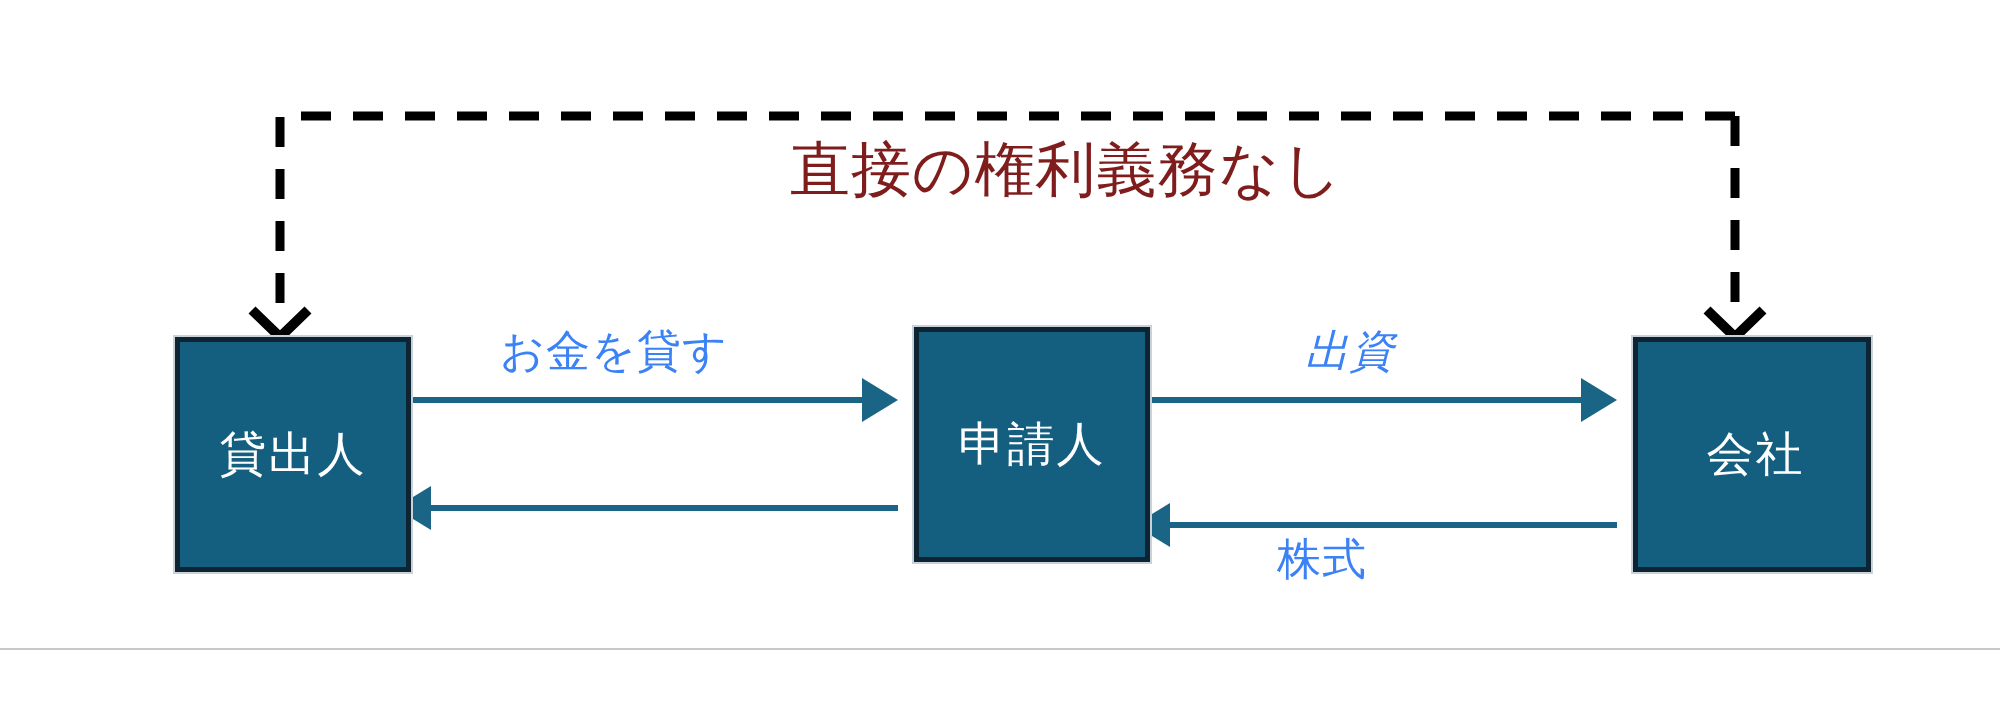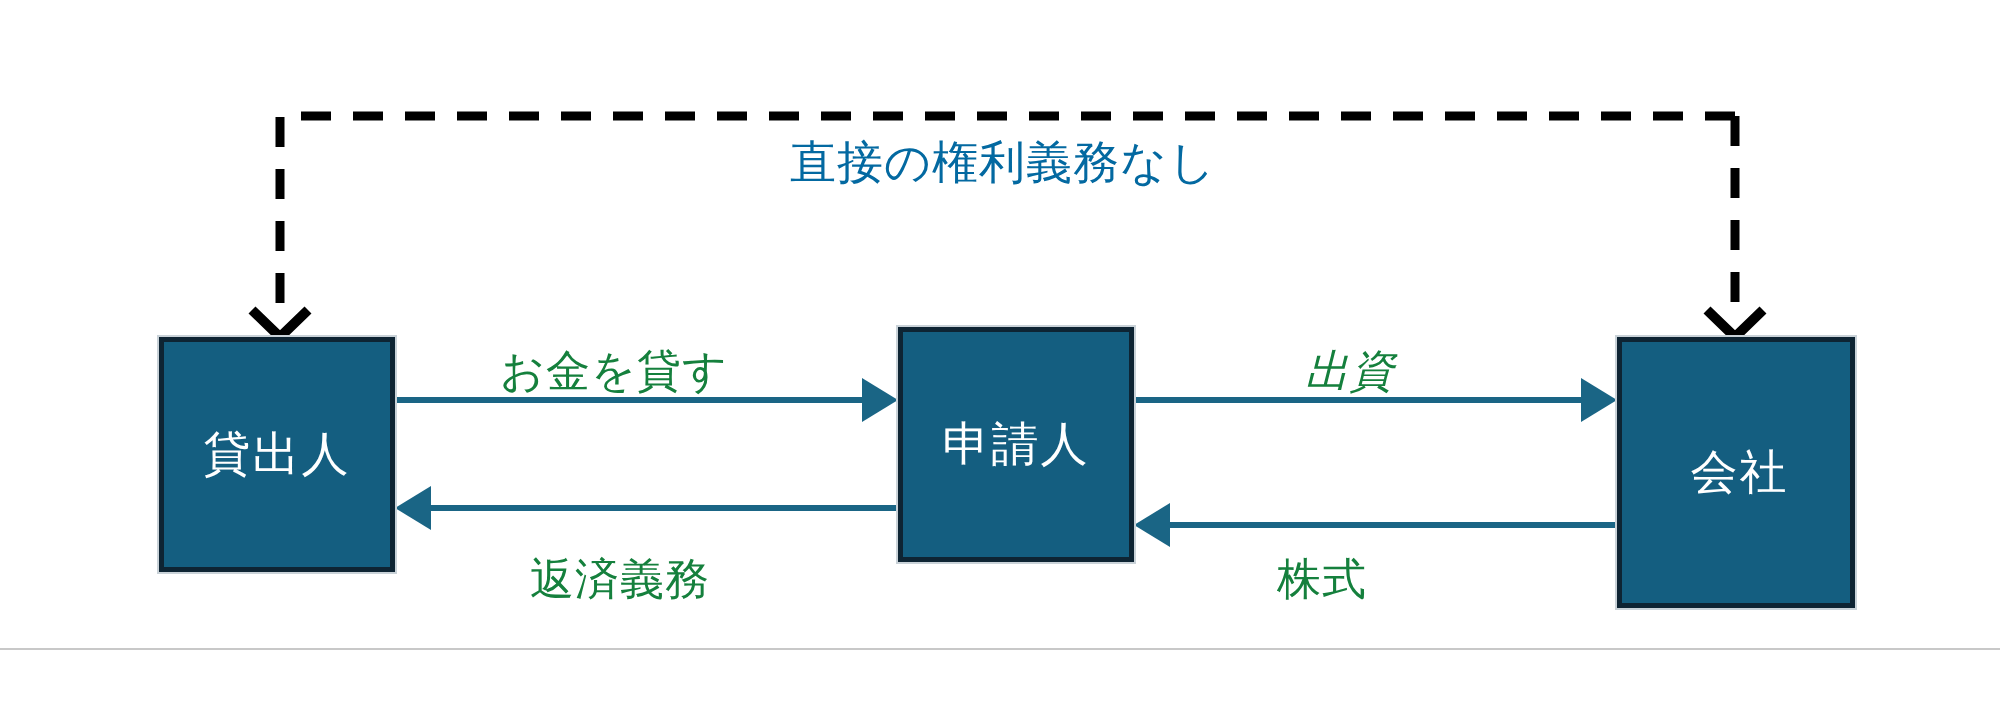--- a/index.html
+++ b/index.html
@@ -29,46 +29,46 @@
   .node-box {
     position: absolute;
     box-sizing: border-box;
     background: #145E80;
     border: 5px solid #0E2433;
     outline: 2px solid #C9D2D8;
     display: flex;
     align-items: center;
     justify-content: center;
     z-index: 3;
+    margin-left: 16px;
   }
   .node-label {
     color: #FFFFFF;
     font-size: 47px;
     line-height: 1;
     letter-spacing: 2px;
     font-family: "Liberation Serif", "DejaVu Serif", serif;
     white-space: nowrap;
     user-select: none;
   }
   .edge-label {
     position: absolute;
-    color: #15803d;
+    color: #3b82f6;
     font-size: 44px;
     line-height: 1;
     letter-spacing: 1px;
     white-space: nowrap;
     font-family: "Liberation Serif", "DejaVu Serif", serif;
     z-index: 4;
     user-select: none;
-    margin-top: 20px;
   }
   .dashed-note-label {
     position: absolute;
-    color: #0369a1;
-    font-size: 46px;
+    color: #7f1d1d;
+    font-size: 60px;
     line-height: 1;
     letter-spacing: 1px;
     white-space: nowrap;
     font-family: "Liberation Serif", "DejaVu Serif", serif;
     z-index: 4;
     user-select: none;
   }
   #bottom-divider {
     position: absolute;
     left: 0;
@@ -116,29 +116,28 @@
   </svg>
 
   <div class="node-box" style="left:159px; top:337px; width:236px; height:235px;">
     <span class="node-label">貸出人</span>
   </div>
 
   <div class="node-box" style="left:898px; top:327px; width:236px; height:235px;">
     <span class="node-label">申請人</span>
   </div>
 
-  <div class="node-box" style="left:1617px; top:337px; width:238px; height:271px;padding-left:7px;">
+  <div class="node-box" style="left:1617px; top:337px; width:238px; height:235px;padding-left:7px;">
     <span class="node-label">会社</span>
   </div>
 
   <div class="dashed-note-label" style="left:790px; top:140px;">直接の権利義務なし</div>
 
   <div class="edge-label" style="left:500px; top:330px;">お金を貸す</div>
 
-  <div class="edge-label" style="left:530px; top:538px;">返済義務</div>
 
   <div class="edge-label" style="left:1305px; top:330px;font-style:italic;">出資</div>
 
   <div class="edge-label" style="left:1277px; top:538px;">株式</div>
 
   <div id="bottom-divider" style="top:648px;"></div>
 
 </div>
 
 </body></html>

